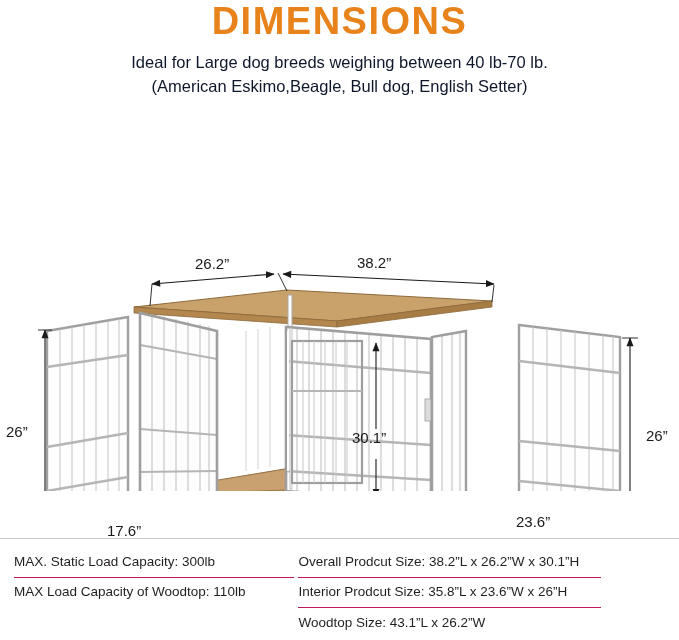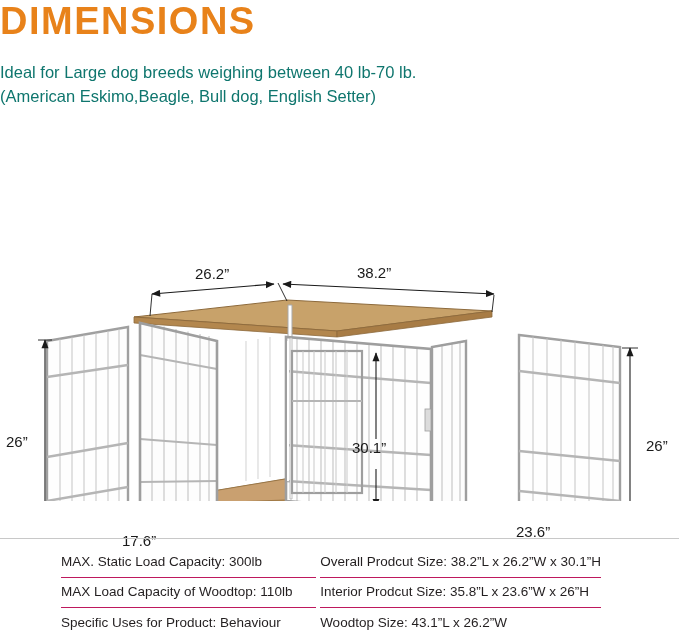--- a/index.html
+++ b/index.html
@@ -9,34 +9,35 @@
     height: 640px;
     background: #ffffff;
     font-family: "Liberation Sans", sans-serif;
     color: #1a1a1a;
     overflow: hidden;
     position: relative;
   }
 
   
   .header {
+    text-align: center;
     padding-top: 2px;
   }
   .title {
     font-size: 38px;
     font-weight: bold;
     color: #E8821A;
     letter-spacing: 1.5px;
     line-height: 1.05;
     margin: 0;
   }
   .subtitle {
     font-size: 16.5px;
-    color: #0f766e;
-    margin-top: 19px;
+    color: #0f172a;
+    margin-top: 9px;
     line-height: 1.45;
     font-weight: 400;
   }
   .subtitle .ln2 { display: block; }
 
   
   .diagram {
     position: relative;
     width: 679px;
     height: 392px;
@@ -63,21 +64,20 @@
     left: 0;
     bottom: 0;
     width: 679px;
     height: 102px;
     border-top: 1px solid #c8c8c8;
     padding-top: 8px;
   }
   .specs-cols {
     display: flex;
     width: 601px;
-    padding-left: 47px;
   }
   .spec-col {
     display: flex;
     flex-direction: column;
   }
   .spec-col.left { width: 332px; padding-left: 14px; }
   .spec-col.right { width: 347px; padding-left: 4px; }
   .spec-row {
     font-size: 13.5px;
     color: #231f20;
@@ -256,30 +256,29 @@
     <line x1="492" y1="448" x2="618" y2="448" stroke="#1a1a1a" stroke-width="1.1" marker-start="url(#arS)" marker-end="url(#ar)"></line>
     <line x1="492" y1="440" x2="492" y2="456" stroke="#1a1a1a" stroke-width="0.9"></line>
     <line x1="618" y1="440" x2="618" y2="456" stroke="#1a1a1a" stroke-width="0.9"></line>
   </svg>
 
   <div class="dim-label big" style="left:195px; top:156px;">26.2”</div>
   <div class="dim-label big" style="left:357px; top:155px;text-align:center;">38.2”</div>
   <div class="dim-label big" style="left:6px; top:324px;">26”</div>
   <div class="dim-label big" style="left:646px; top:328px;">26”</div>
   <div class="dim-label big" style="left:352px; top:330px;text-align:center;">30.1”</div>
-  <div class="dim-label big" style="left:122px; top:423px;">17.6”</div>
+  <div class="dim-label big" style="left:107px; top:423px;">17.6”</div>
   <div class="dim-label big" style="left:516px; top:414px;">23.6”</div>
 </div>
 
 <div class="specs">
   <div class="specs-cols">
     <div class="spec-col left">
       <div class="spec-row">MAX. Static Load Capacity: 300lb</div>
       <div class="spec-row">MAX Load Capacity of Woodtop: 110lb</div>
-      <div class="spec-row">Specific Uses for Product: Behaviour</div>
     </div>
     <div class="spec-col right">
       <div class="spec-row">Overall Prodcut Size: 38.2”L x 26.2”W x 30.1”H</div>
       <div class="spec-row">Interior Prodcut Size: 35.8”L x 23.6”W x 26”H</div>
       <div class="spec-row">Woodtop Size: 43.1”L x 26.2”W</div>
     </div>
   </div>
 </div>
 
 </body></html>

